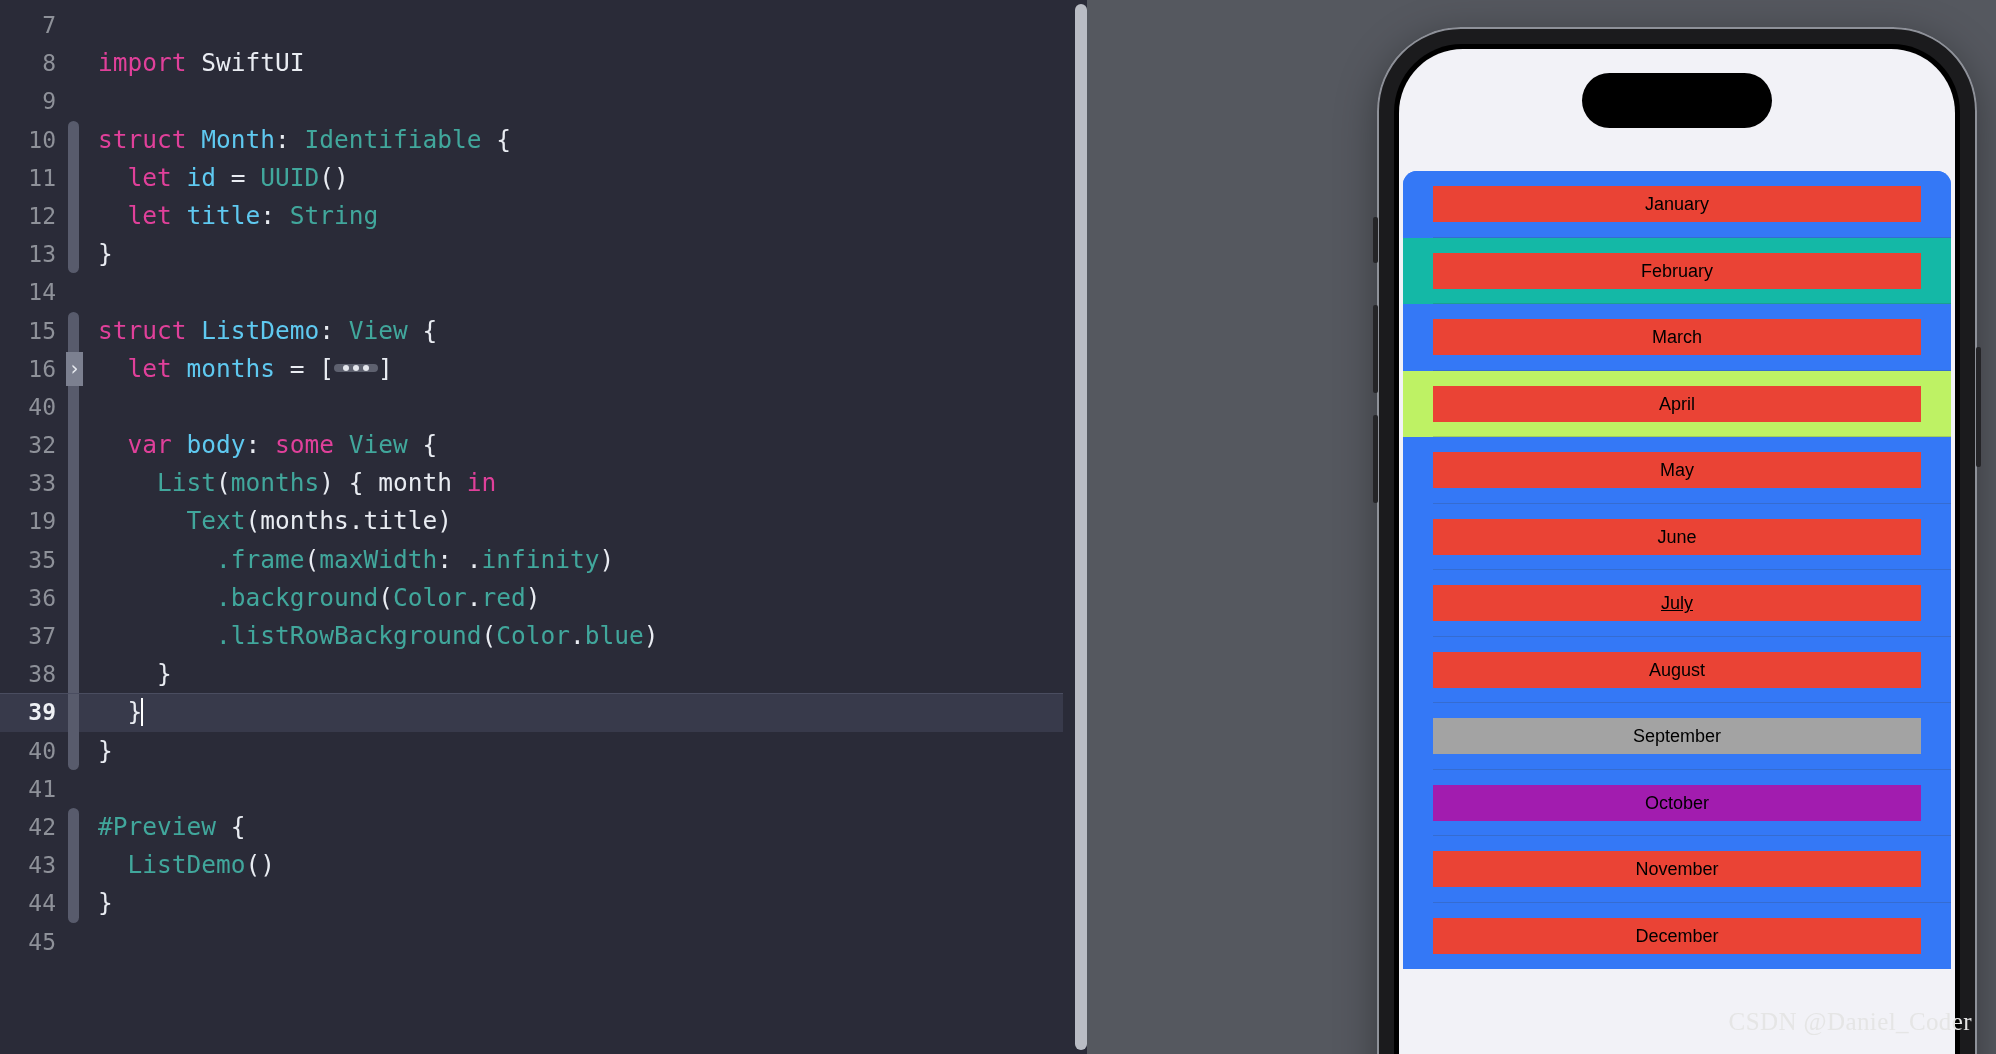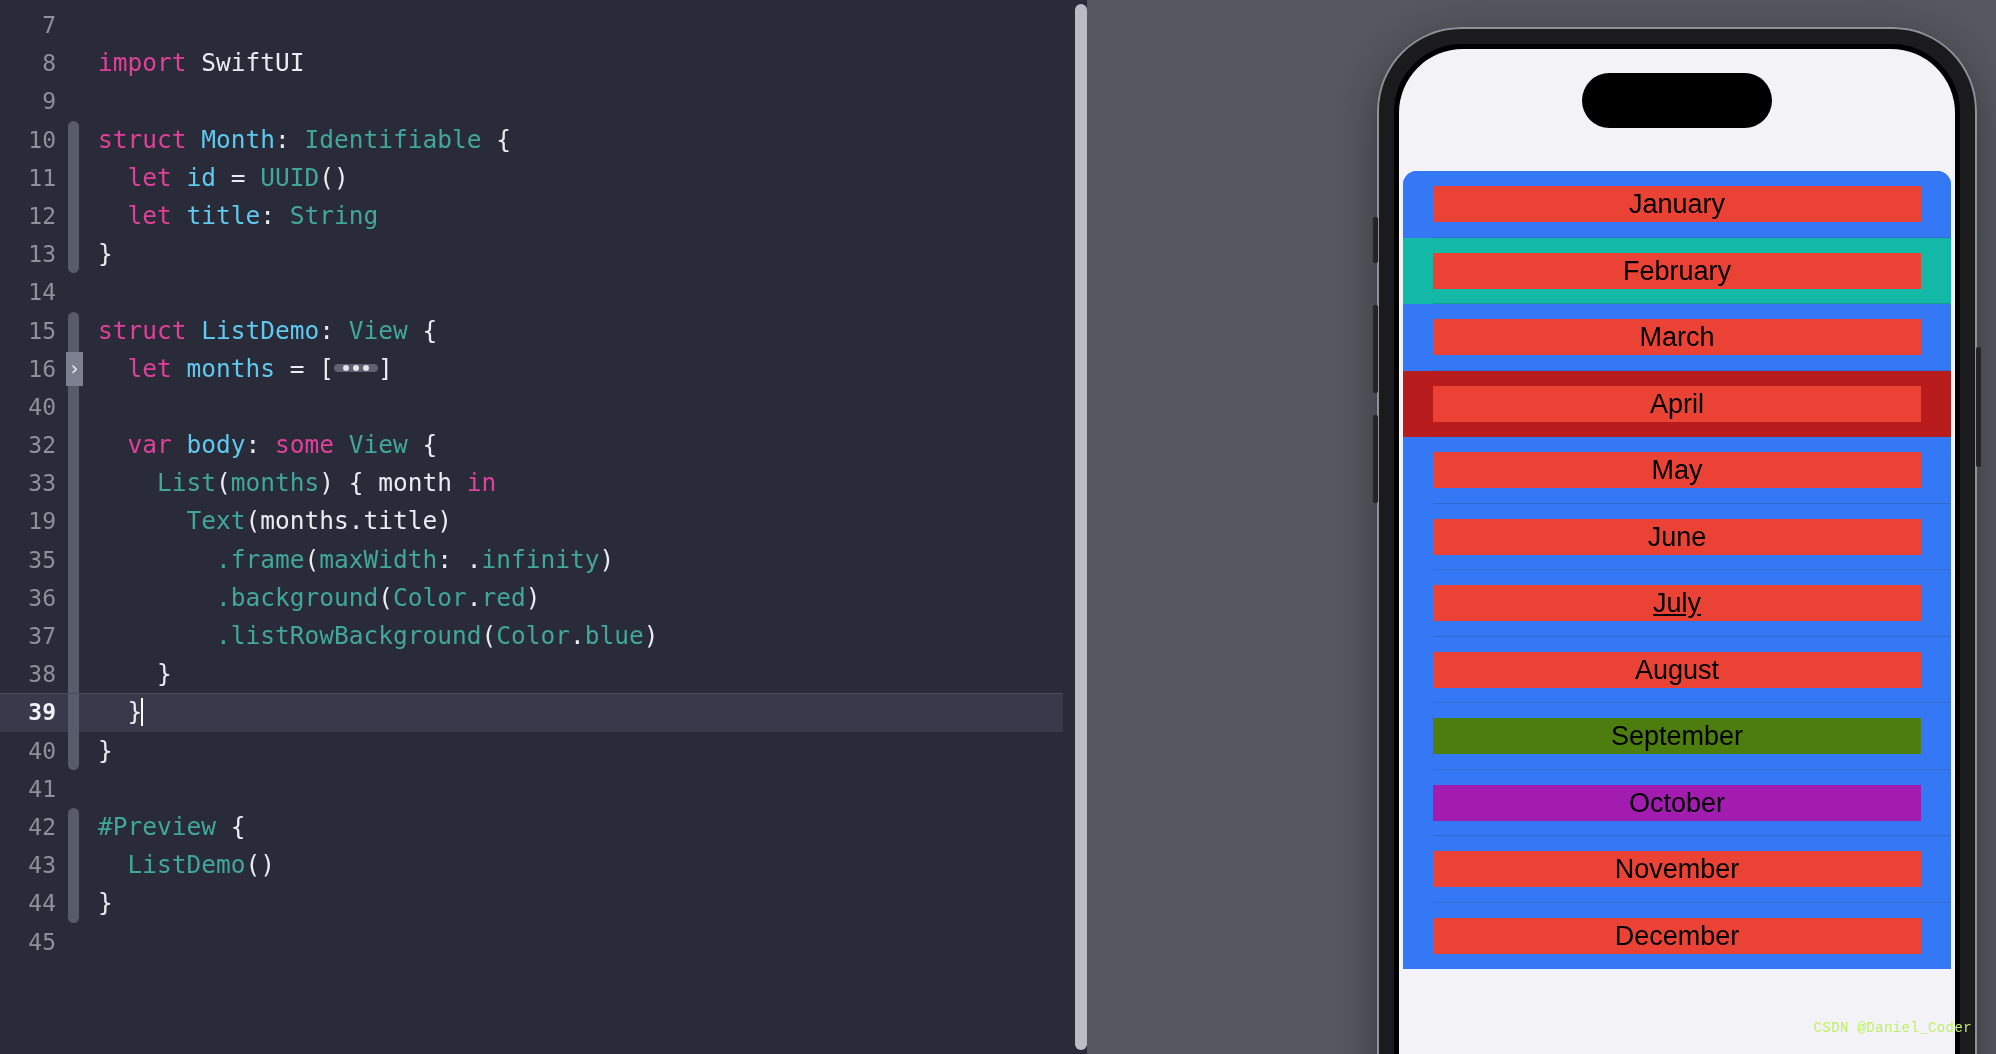--- a/index.html
+++ b/index.html
@@ -252,40 +252,40 @@
     align-items: center;
     background: #3478f6;
   }
   .row-text {
     width: 100%;
     margin: 0 30px;
     background: #ea4335;
     color: #000000;
     text-align: center;
     font-family: "Liberation Sans", sans-serif;
-    font-size: 27px;
+    font-size: 18px;
     line-height: 34px;
     padding: 1px 0;
   }
   .row-sep {
     position: absolute;
     left: 30px;
     right: 0;
     bottom: 0;
     height: 1px;
     background: rgba(60,60,67,0.20);
   }
 
   .watermark {
     position: absolute;
     right: 24px;
     bottom: 18px;
-    color: #bef264;
-    font-family: Liberation Mono, monospace;
-    font-size: 14px;
+    color: #e5e5e5;
+    font-family: Liberation Serif, serif;
+    font-size: 25px;
     letter-spacing: 0.4px;
     z-index: 30;
   }
 </style>
 </head>
 <body>
 
 <div class="app">
 
   <div class="editor-pane">
@@ -343,42 +343,42 @@
                   <div class="row-sep"></div>
                 </div>
                 <div class="list-row" style="background: #14b8a6;">
                   <div class="row-text" style="background: rgb(234, 67, 53); color: rgb(0, 0, 0);">February</div>
                   <div class="row-sep"></div>
                 </div>
                 <div class="list-row" style="background: rgb(52, 120, 246);">
                   <div class="row-text" style="background: rgb(234, 67, 53); color: rgb(0, 0, 0);">March</div>
                   <div class="row-sep"></div>
                 </div>
-                <div class="list-row" style="background: #b91c1c;">
+                <div class="list-row" style="background: #bef264;">
                   <div class="row-text" style="background: rgb(234, 67, 53); color: rgb(0, 0, 0);">April</div>
                   <div class="row-sep"></div>
                 </div>
                 <div class="list-row" style="background: rgb(52, 120, 246);">
                   <div class="row-text" style="background: rgb(234, 67, 53); color: rgb(0, 0, 0);">May</div>
                   <div class="row-sep"></div>
                 </div>
                 <div class="list-row" style="background: rgb(52, 120, 246);">
                   <div class="row-text" style="background: rgb(234, 67, 53); color: rgb(0, 0, 0);">June</div>
                   <div class="row-sep"></div>
                 </div>
                 <div class="list-row" style="background: rgb(52, 120, 246);">
                   <div class="row-text" style="background: rgb(234, 67, 53); color: rgb(0, 0, 0); text-decoration: underline;">July</div>
                   <div class="row-sep"></div>
                 </div>
                 <div class="list-row" style="background: rgb(52, 120, 246);">
                   <div class="row-text" style="background: rgb(234, 67, 53); color: rgb(0, 0, 0);">August</div>
                   <div class="row-sep"></div>
                 </div>
                 <div class="list-row" style="background: rgb(52, 120, 246);">
-                  <div class="row-text" style="background: #4d7c0f; color: rgb(0, 0, 0);">September</div>
+                  <div class="row-text" style="background: #a3a3a3; color: rgb(0, 0, 0);">September</div>
                   <div class="row-sep"></div>
                 </div>
                 <div class="list-row" style="background: rgb(52, 120, 246);">
                   <div class="row-text" style="background: #a21caf; color: rgb(0, 0, 0);">October</div>
                   <div class="row-sep"></div>
                 </div>
                 <div class="list-row" style="background: rgb(52, 120, 246);">
                   <div class="row-text" style="background: rgb(234, 67, 53); color: rgb(0, 0, 0);">November</div>
                   <div class="row-sep"></div>
                 </div>

